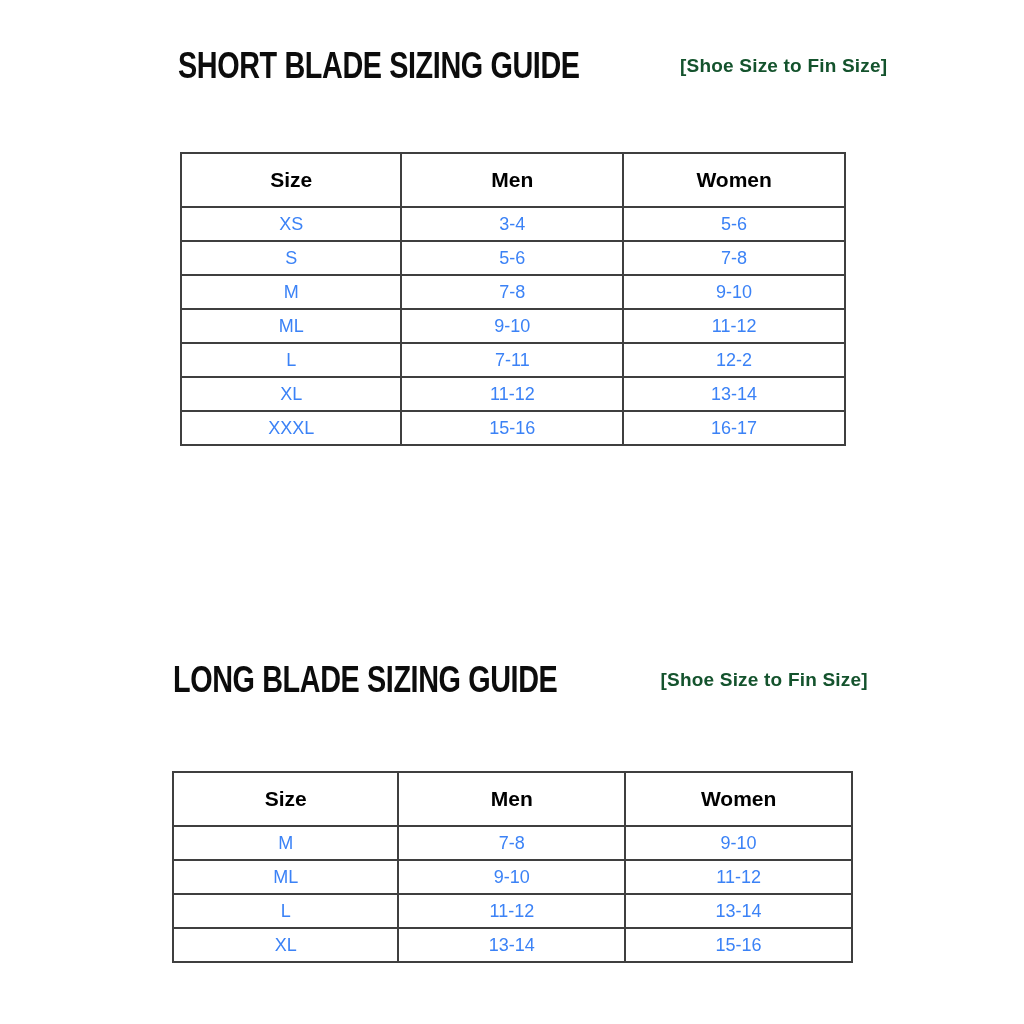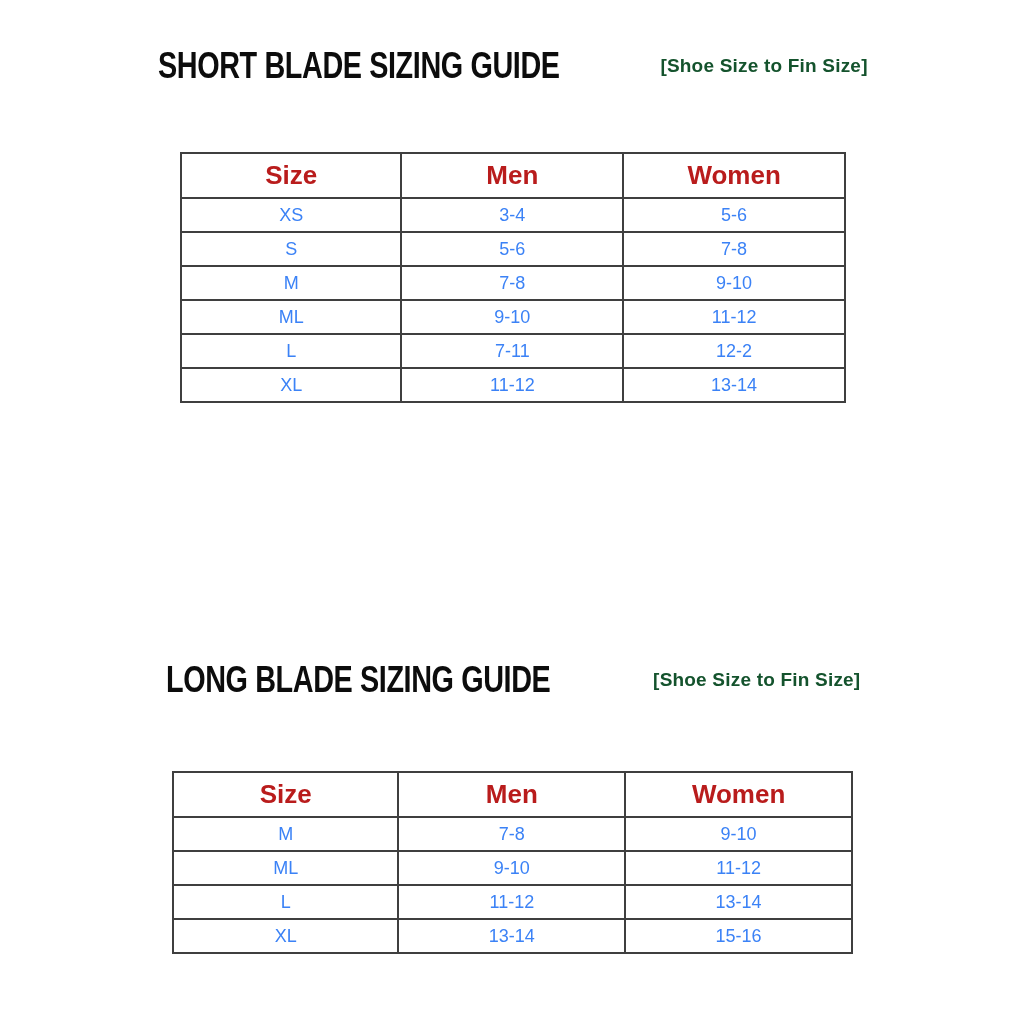--- a/index.html
+++ b/index.html
@@ -8,21 +8,21 @@
     height: 1024px;
     background: #ffffff;
     font-family: "Liberation Sans", sans-serif;
     color: #111111;
     overflow: hidden;
     position: relative;
   }
   .section-header {
     position: absolute;
     display: flex;
-    justify-content: center;
+    justify-content: flex-start;
     align-items: center;
     white-space: nowrap;
   }
   .section-header.first  { left: 178px; top: 44px;  width: 670px; height: 44px; }
   .section-header.second { left: 173px; top: 658px; width: 680px; height: 44px; gap: 7px; }
   .guide-title {
     font-size: 36px;
     font-weight: bold;
     letter-spacing: -0.5px;
     transform: scaleX(0.80);
@@ -44,24 +44,24 @@
   }
   table.sizing-table.first  { left: 180px; top: 152px; width: 666px; }
   table.sizing-table.second { left: 172px; top: 771px; width: 681px; }
   .sizing-table th, .sizing-table td {
     border: 2px solid #3f3f3f;
     text-align: center;
     vertical-align: middle;
     background: #ffffff;
   }
   .sizing-table th {
-    font-size: 26px;
+    font-size: 21px;
     font-weight: bold;
-    height: 45px;
-    color: #b91c1c;
+    height: 54px;
+    color: #000000;
   }
   .sizing-table td {
     font-size: 18px;
     font-weight: 400;
     height: 34px;
     color: #3b82f6;
   }
   col.c1 { width: 33.2%; }
   col.c2 { width: 33.4%; }
   col.c3 { width: 33.4%; }
@@ -111,20 +111,25 @@
       <tr>
         <td>L</td>
         <td>7-11</td>
         <td>12-2</td>
       </tr>
       <tr>
         <td>XL</td>
         <td>11-12</td>
         <td>13-14</td>
       </tr>
+      <tr>
+        <td>XXXL</td>
+        <td>15-16</td>
+        <td>16-17</td>
+      </tr>
     </tbody>
 </table>
 
 <div class="section-header second">
   <span class="guide-title">LONG BLADE SIZING GUIDE</span>
   <span class="guide-subtitle">[Shoe Size to Fin Size]</span>
 </div>
 
 <table class="sizing-table second">
   <colgroup>

